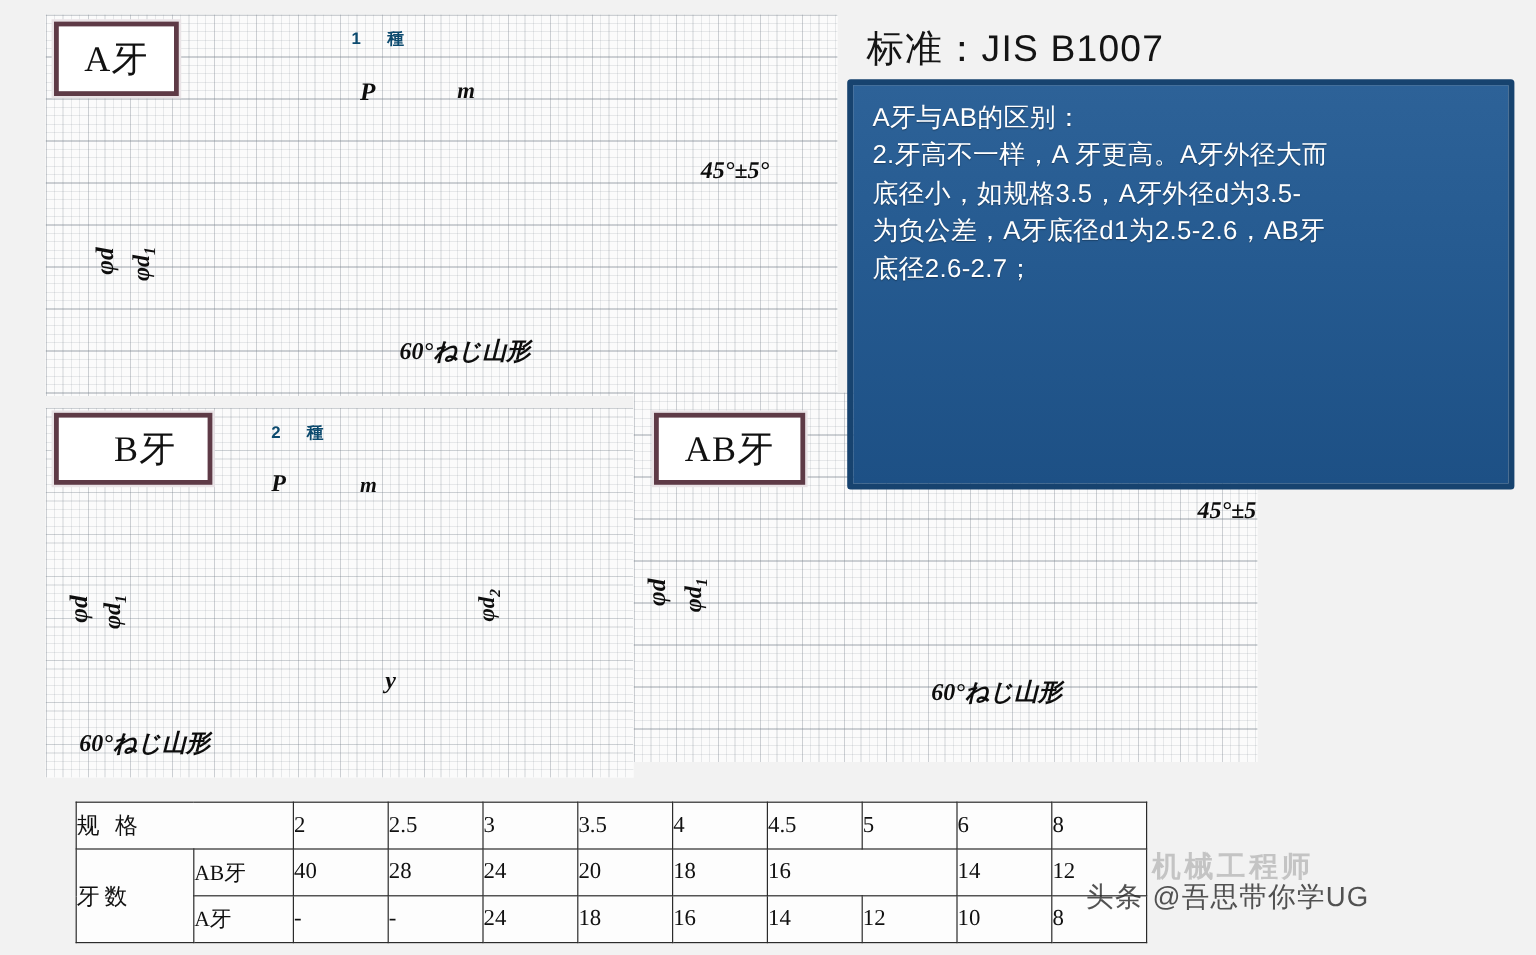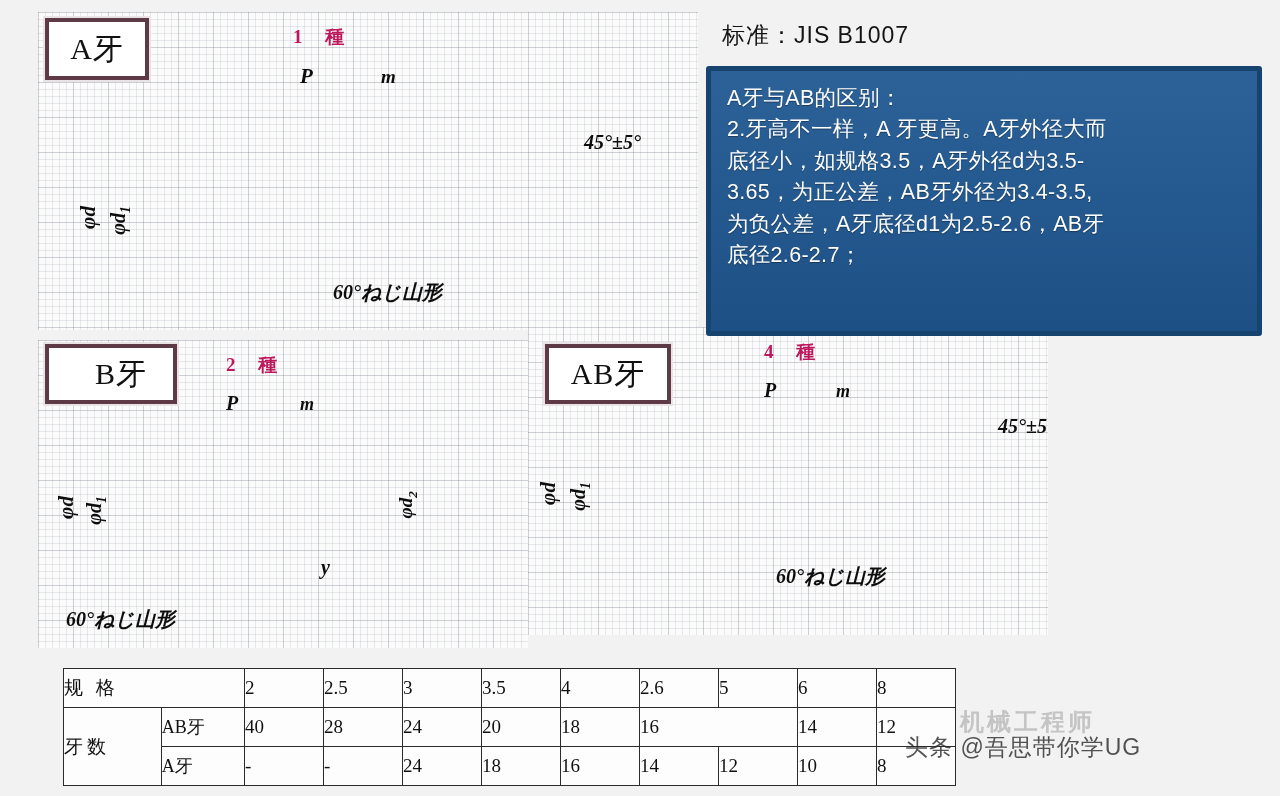--- a/index.html
+++ b/index.html
@@ -46,41 +46,41 @@
     font-size: 30px;
     letter-spacing: 1px;
     color: #111;
     font-family: "Liberation Serif", serif;
     z-index: 6;
   }
 
   
   .kind {
     position: absolute;
-    font-size: 19px;
+    font-size: 14px;
     font-weight: bold;
-    color: #be185d;
-    font-family: Liberation Serif, serif;
+    color: #0c4a6e;
+    font-family: Liberation Sans, sans-serif;
     letter-spacing: 9px;
     z-index: 5;
   }
 
   
   .std-title {
     position: absolute;
     left: 722px; top: 20px;
-    font-size: 23px;
+    font-size: 31px;
     color: #141414;
     letter-spacing: 1px;
     white-space: nowrap;
   }
   .callout {
     position: absolute;
     left: 706px; top: 66px;
-    width: 556px; height: 270px;
+    width: 556px; height: 342px;
     background: linear-gradient(180deg,#2d6298 0%, #255a90 45%, #1d5085 100%);
     border: 5px solid #17436f;
     border-radius: 3px;
     box-sizing: border-box;
     padding: 12px 16px 10px 16px;
     color: #ffffff;
     font-size: 21.5px;
     line-height: 1.46;
     letter-spacing: .3px;
     text-shadow: 0 1px 1px rgba(0,0,0,.35);
@@ -243,21 +243,20 @@
 <div class="seclabel nosel" style="left:45px; top:18px; width:96px; height:54px;">
   <span>A牙</span>
 </div>
 
 <div class="std-title">标准：JIS B1007</div>
 
 <div class="callout">
   <p>A牙与AB的区别：</p>
   <p>2.牙高不一样，A 牙更高。A牙外径大而</p>
   <p>底径小，如规格3.5，A牙外径d为3.5-</p>
-  <p>3.65，为正公差，AB牙外径为3.4-3.5,</p>
   <p>为负公差，A牙底径d1为2.5-2.6，AB牙</p>
   <p>底径2.6-2.7；</p>
 </div>
 
 <div class="panel" style="left:38px; top:340px; width:490px; height:308px;">
   <div class="graph"></div>
 
   <svg width="490" height="308" viewBox="0 0 490 308">
     <g stroke="#111" fill="none" stroke-width="1.6" stroke-linecap="round">
 
@@ -438,21 +437,21 @@
 
 <table class="spec-table">
   <tbody>
     <tr>
       <td class="rowhead" colspan="2" style="width:180px;">规 格</td>
       <td class="val">2</td>
       <td class="val">2.5</td>
       <td class="val">3</td>
       <td class="val">3.5</td>
       <td class="val">4</td>
-      <td class="val">2.6</td>
+      <td class="val">4.5</td>
       <td class="val">5</td>
       <td class="val">6</td>
       <td class="val">8</td>
     </tr>
     <tr>
       <td class="rowhead" rowspan="2">牙数</td>
       <td class="subhead">AB牙</td>
       <td class="val">40</td>
       <td class="val">28</td>
       <td class="val">24</td>

